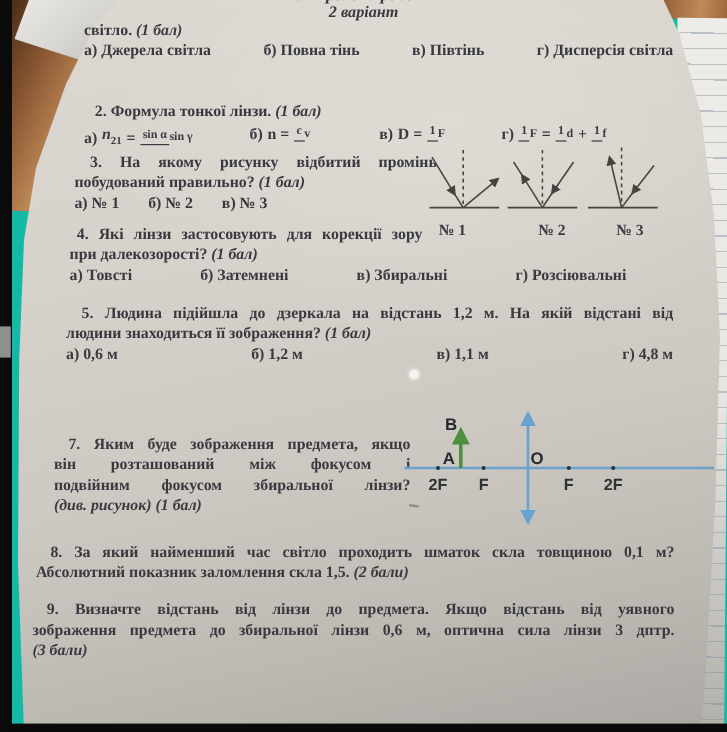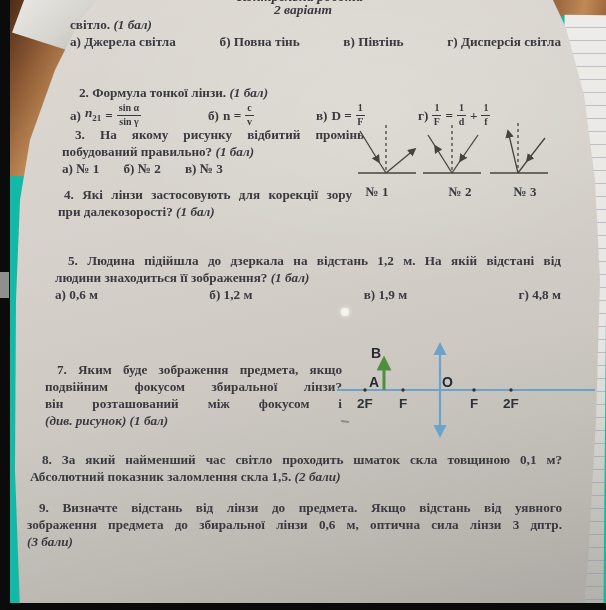--- a/index.html
+++ b/index.html
@@ -35,21 +35,21 @@
   .jl{text-align:justify;text-align-last:justify;}
   .pts{font-style:italic;}
   .optrow{display:flex;justify-content:space-between;}
   .optrow-gap{display:flex;gap:24px;}
   .title-clipped{position:absolute;top:-12px;left:120px;width:360px;text-align:center;
     font-style:italic;font-size:14px;}
   .variant{position:absolute;top:1px;left:0;width:606px;text-align:center;font-style:italic;font-size:13.5px;}
   
   .frow{position:absolute;height:30px;}
   .fitem{position:absolute;top:0;display:flex;align-items:center;gap:4px;white-space:nowrap;}
-  .frac{display:inline-flex;flex-direction:column;align-items:center;font-size:10px;line-height:1.05;}
+  .frac{display:inline-flex;align-items:center;font-size:10px;line-height:1.05;}
   .frac .num{border-bottom:1.2px solid #3b3940;padding:0 2px 1px;}
   .frac .den{padding-top:1px;}
   sub{font-size:9px;}
   .white-dot{position:absolute;left:341px;top:308px;width:8px;height:8px;border-radius:50%;
     background:#f4f3f0;box-shadow:0 0 4px rgba(255,255,255,.9);}
   svg text{font-family:"Liberation Serif", serif;}
   svg .sans{font-family:"Liberation Sans", sans-serif;}
 </style>
 </head>
 <body>
@@ -164,39 +164,45 @@
       </g>
       <text x="29" y="78" text-anchor="middle" font-size="13" font-weight="bold" fill="#3b3940">№ 1</text>
       <text x="112" y="78" text-anchor="middle" font-size="13" font-weight="bold" fill="#3b3940">№ 2</text>
       <text x="177" y="78" text-anchor="middle" font-size="13" font-weight="bold" fill="#3b3940">№ 3</text>
     </svg>
 
     <div class="blk" style="left:58px;top:186px;width:294px;">
       <div class="jl" style="padding-left:6px;">4. Які лінзи застосовують для корекції зору</div>
       <div><span>при далекозорості?</span> <span class="pts">(1 бал)</span></div>
     </div>
+    <div class="blk optrow" style="left:58px;top:220px;width:464px;">
+      <span>а) Товсті</span>
+      <span>б) Затемнені</span>
+      <span>в) Збиральні</span>
+      <span>г) Розсіювальні</span>
+    </div>
 
     <div class="blk" style="left:55px;top:252px;width:506px;">
       <div class="jl" style="padding-left:13px;">5. Людина підійшла до дзеркала на відстань 1,2 м. На якій відстані від</div>
       <div><span>людини знаходиться її зображення?</span> <span class="pts">(1 бал)</span></div>
       <div class="optrow">
         <span>а) 0,6 м</span>
         <span>б) 1,2 м</span>
-        <span>в) 1,9 м</span>
+        <span>в) 1,1 м</span>
         <span>г) 4,8 м</span>
       </div>
     </div>
 
     <div class="white-dot"></div>
 
 
     <div class="blk" style="left:45px;top:361px;width:297px;">
       <div class="jl" style="padding-left:12px;">7. Яким буде зображення предмета, якщо</div>
+      <div class="jl">він розташований між фокусом і</div>
       <div class="jl">подвійним фокусом збиральної лінзи?</div>
-      <div class="jl">він розташований між фокусом і</div>
       <div><span class="pts">(див. рисунок)</span> <span class="pts">(1 бал)</span></div>
     </div>
 
     <svg style="position:absolute;left:333px;top:336px;" width="272" height="112" viewBox="0 0 272 112">
       <defs>
         <marker id="bah" viewBox="0 0 10 10" refX="7" refY="5" markerWidth="6" markerHeight="6" orient="auto-start-reverse">
           <path d="M0,0 L10,5 L0,10 z" fill="#6ba3cc"></path>
         </marker>
         <marker id="gah" viewBox="0 0 10 10" refX="7" refY="5" markerWidth="5" markerHeight="5" orient="auto-start-reverse">
           <path d="M0,0 L10,5 L0,10 z" fill="#4e8f3e"></path>

